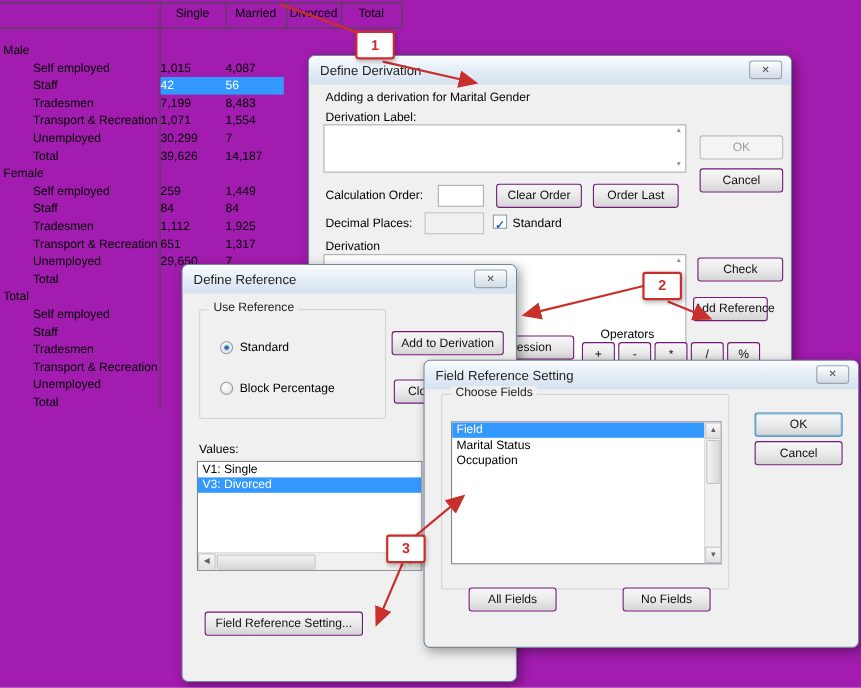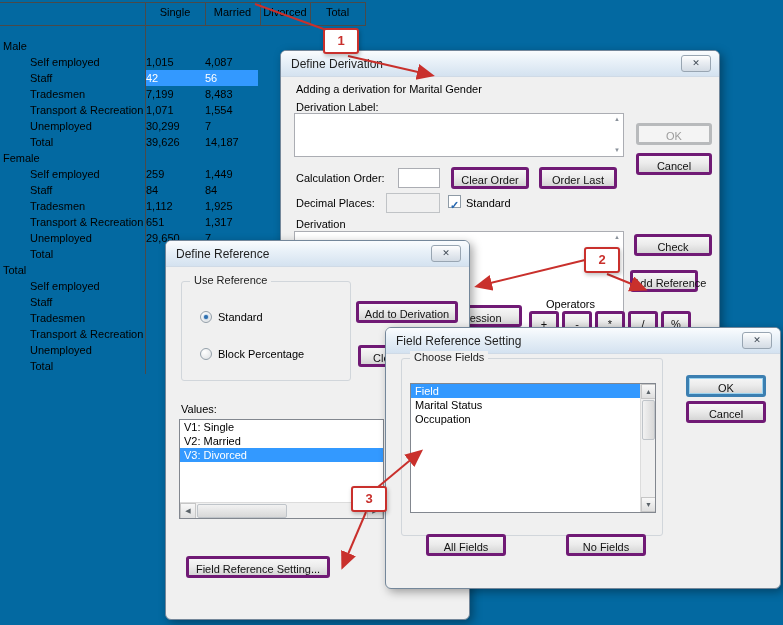--- a/index.html
+++ b/index.html
@@ -1,38 +1,38 @@
 <!DOCTYPE html>
 <html><head>
 <meta charset="utf-8">
 <style>
   *{box-sizing:border-box;margin:0;padding:0}
   body{font-family:"Liberation Sans",sans-serif;background:#fff}
-  #stage{position:relative;width:783px;height:625px;background:#0369a1;overflow:hidden}
+  #stage{position:relative;width:783px;height:625px;background:#a21caf;overflow:hidden}
 
   
   .t-line{position:absolute;background:#4a4a4a}
   .col-h{position:absolute;top:6px;text-align:center;font-size:11px;color:#000}
   #crosstab-rows{position:absolute;left:0;top:38px;width:366px}
   .t-row{position:relative;height:16px;font-size:11px;line-height:16px;color:#000}
   .g-label{position:absolute;left:3px;white-space:nowrap}
   .r-label{position:absolute;left:30px;white-space:nowrap}
   .val{position:absolute;text-align:left}
   .v1{left:146px;width:53px}
   .v2{left:205px;width:50px}
   .hl-band{position:absolute;left:146px;top:0;width:112px;height:16px;background:#3399ff}
   .t-row.hl .val{color:#fff}
 
   
   .dialog{position:absolute;background:#f0f0f0;border:1px solid #74879a;border-radius:6px;box-shadow:3px 3px 10px rgba(0,0,0,.35)}
   .titlebar{position:relative;height:26px;border-radius:5px 5px 0 0;background:linear-gradient(#fafcfe,#e9f1f8 40%,#d4e2f0);border-bottom:1px solid #cfdae6}
   .title-text{position:absolute;left:10px;top:6px;font-size:12px;color:#1f1f1f;white-space:nowrap}
   .close-btn{position:absolute;right:8px;top:4px;width:30px;height:17px;border:1px solid #98a5b2;border-radius:3px;background:linear-gradient(#fefefe,#e9edf2 45%,#d3dbe4);text-align:center;font-size:9px;line-height:15px;color:#404a55}
   .lbl{position:absolute;font-size:11px;color:#000;white-space:nowrap}
-  .btn{position:absolute;height:22px;border:3px solid #701a75;border-radius:3px;background:linear-gradient(#f6f6f6,#ececec 45%,#d5d5d5);font-size:11px;line-height:20px;text-align:center;color:#111;white-space:nowrap}
+  .btn{position:absolute;height:22px;border:1px solid #701a75;border-radius:3px;background:linear-gradient(#f6f6f6,#ececec 45%,#d5d5d5);font-size:11px;line-height:20px;text-align:center;color:#111;white-space:nowrap}
   .btn.disabled{background:#f4f4f4;border-color:#b8babc;color:#9c9c9c}
   .btn.default{border-color:#3c7fb1;box-shadow:inset 0 0 0 1px #9cd3ef}
   .btn.left-label{text-align:left;padding-left:12px}
   .op-btn{position:relative;display:inline-block;width:30px;margin-right:3px;vertical-align:top}
   .textbox{position:absolute;background:#fff;border:1px solid #abadb3}
   .textbox.disabled-box{background:#f0f0f0;border-color:#c0c3c6}
   .scroll-glyph{position:absolute;right:3px;font-size:6px;color:#8a929b;line-height:7px}
   .checkbox{position:absolute;width:13px;height:13px;background:#fff;border:1px solid #8f9ba6;text-align:center}
   .check-glyph{font-size:11px;line-height:11px;color:#2868b0;font-weight:bold;position:relative;top:-1px}
   .grpbox{position:absolute;border:1px solid #d1d6db;border-radius:3px}
@@ -224,21 +224,20 @@
       <div class="radio-row" style="left:18px;top:62px">
         <span class="radio"></span><span class="radio-label">Block Percentage</span>
       </div>
     </div>
     <div class="btn" style="left:190px;top:60px;width:102px">Add to Derivation</div>
     <div class="btn left-label" style="left:192px;top:104px;width:100px">Close</div>
     <div class="lbl" style="left:15px;top:162px">Values:</div>
     <div class="listbox" style="left:13px;top:178px;width:205px;height:100px">
       <div id="values-list">
           <div class="list-item">V1: Single</div>
-          <div class="list-item">V2: Married</div>
           <div class="list-item sel" style="background: rgb(51, 153, 255);">V3: Divorced</div>
         </div>
       <div class="h-scroll">
         <span class="scroll-btn" style="left:0;top:0">◀</span>
         <span class="scroll-btn" style="right:0;top:0">▶</span>
         <div class="h-thumb"></div>
       </div>
     </div>
     <div class="btn" style="left:20px;top:315px;width:144px">Field Reference Setting...</div>
   </div>

